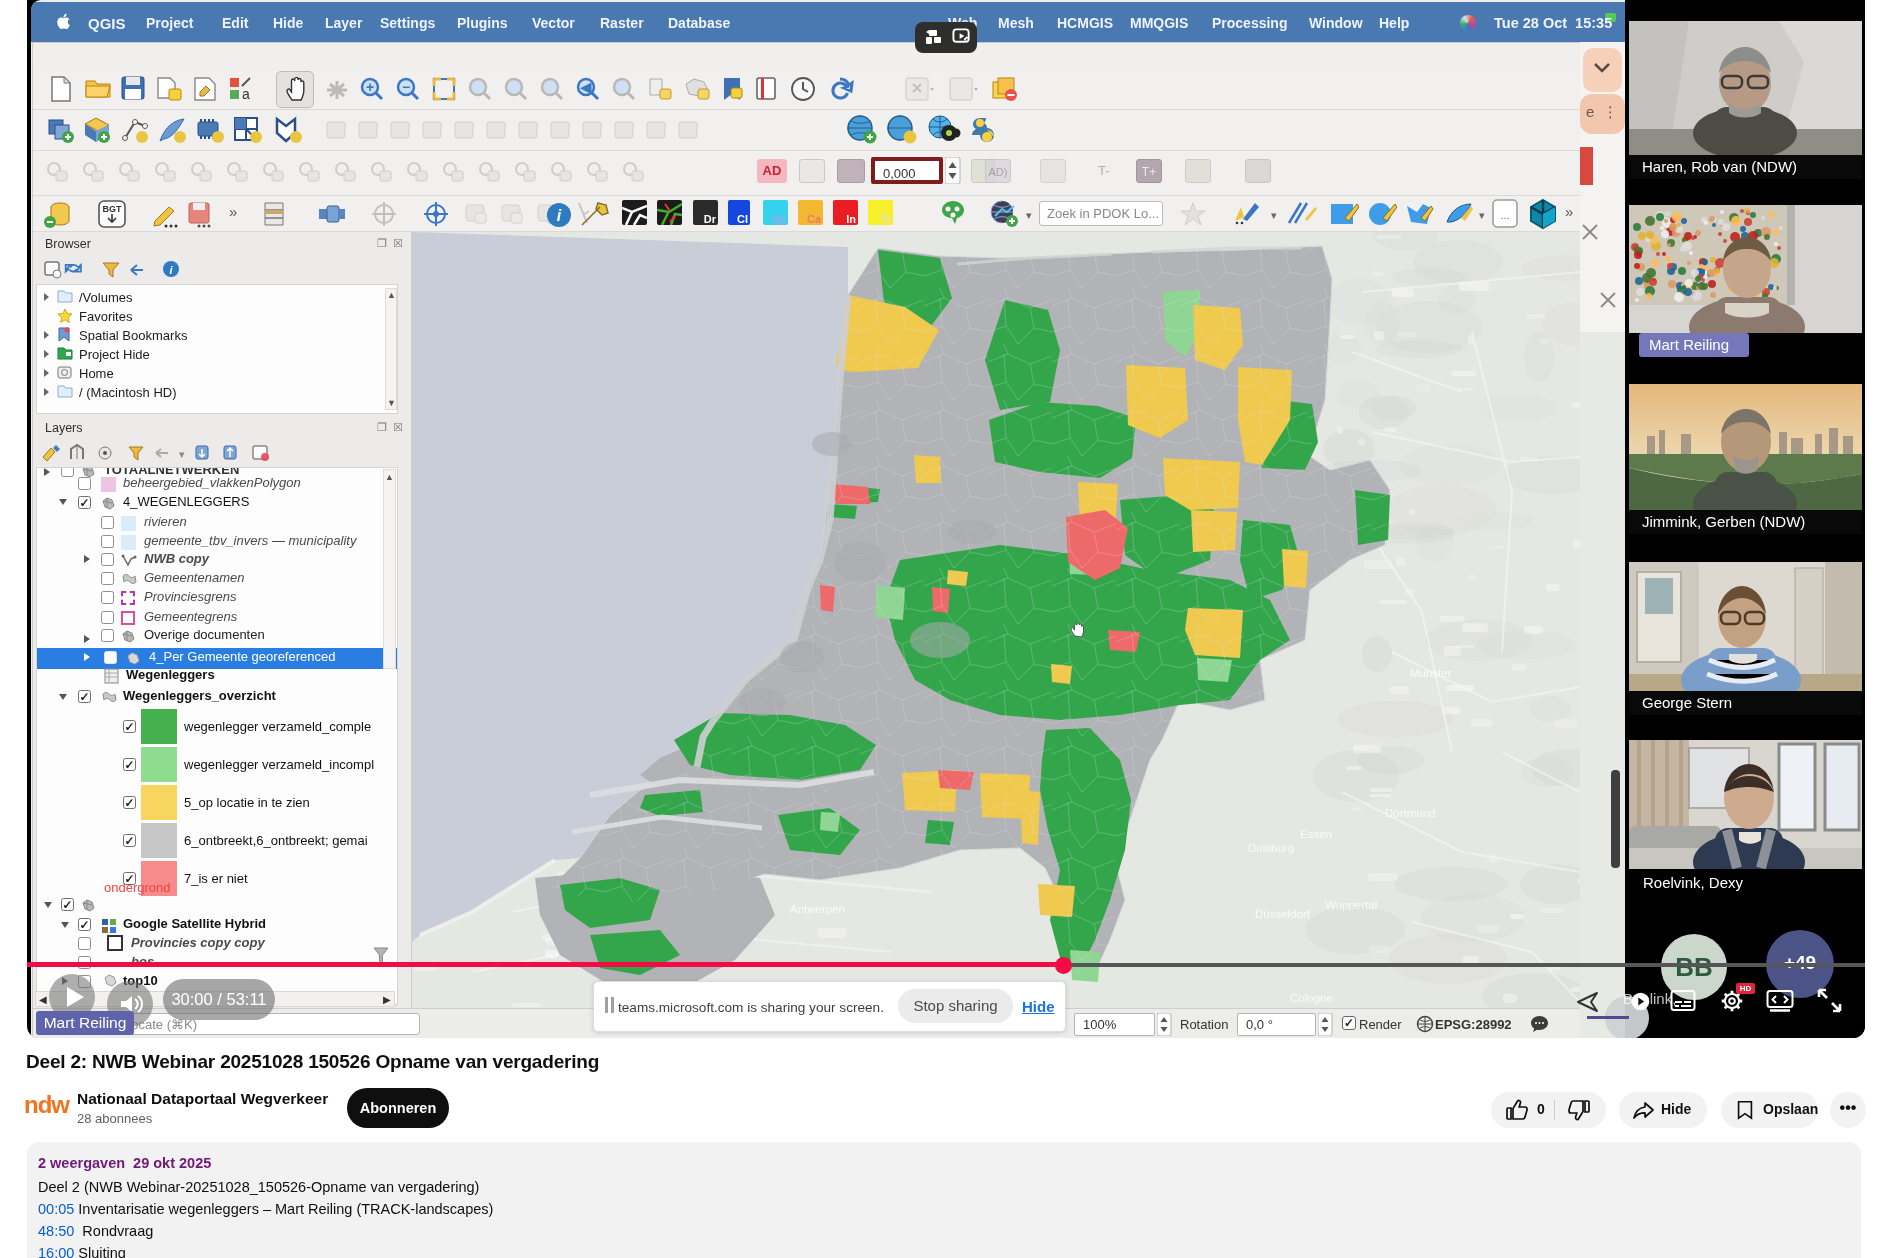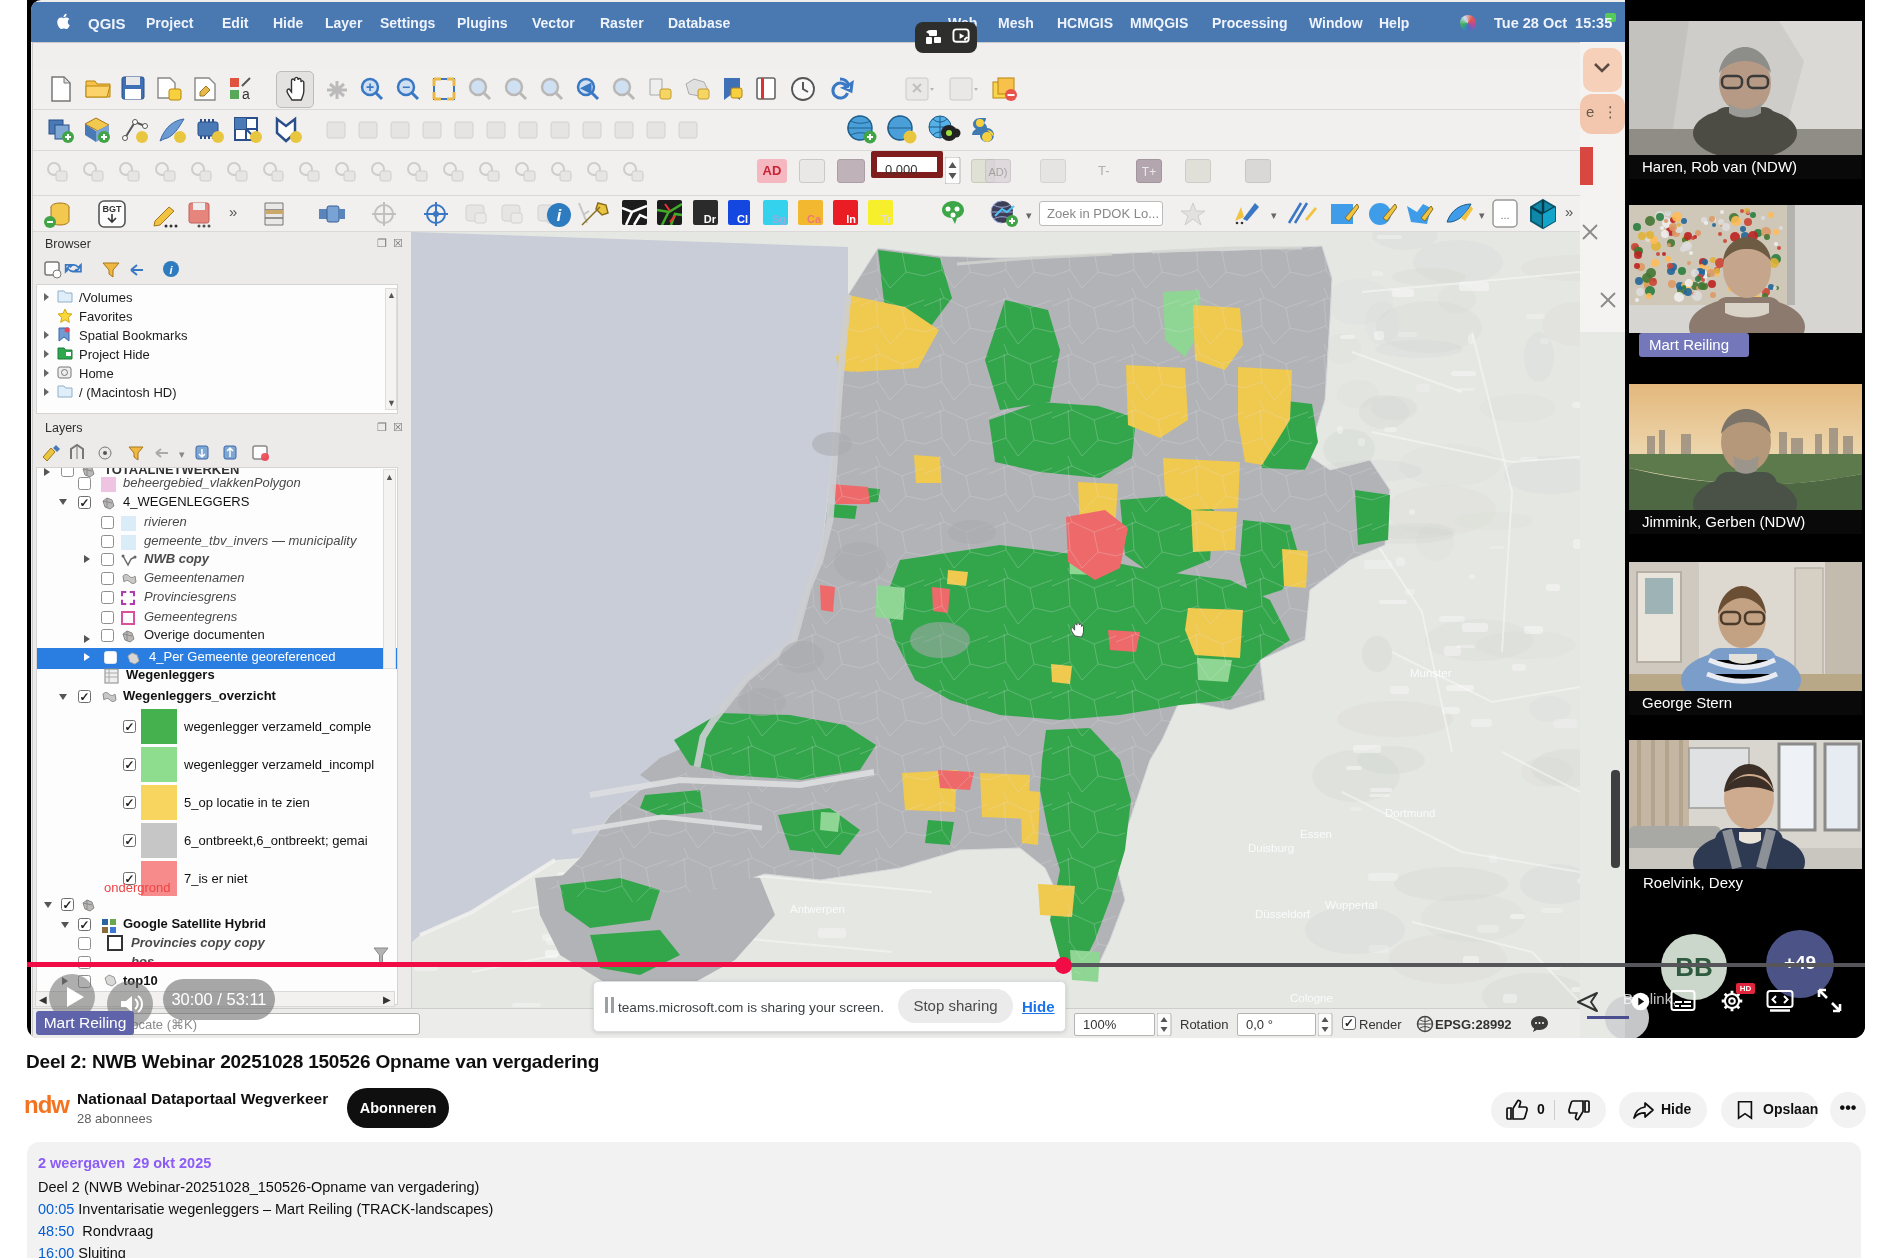--- a/index.html
+++ b/index.html
@@ -334,21 +334,21 @@
             <rect x="11" y="11" width="11" height="10" rx="2" fill="#d8d7d6" stroke="#9a9a9a"></rect>
           </svg></span>
 <span class="gicon" style="left:588px;top:117px"><svg width="26" height="24" viewBox="0 0 26 24" opacity="0.4">
             <circle cx="9" cy="9" r="6" fill="none" stroke="#9a9a9a" stroke-width="2"></circle>
             <rect x="11" y="11" width="11" height="10" rx="2" fill="#d8d7d6" stroke="#9a9a9a"></rect>
           </svg></span>
 <span class="ic" style="left:724px;top:116px;width:30px;height:24px;background:#f6b8c0;border-radius:3px;color:#c82333;font-weight:bold;font-size:13px;text-align:center;line-height:24px">AD</span>
 <span class="ic" style="left:766px;top:116px;width:26px;height:24px;background:#e9e8e7;border:1px solid #cac9c8;"></span>
 <span class="ic" style="left:804,5px;"></span>
 <span class="ic" style="left:804px;top:116px;width:28px;height:24px;background:#b3a3ac;border:1px solid #9a8a94;opacity:0.8;"></span>
-<span class="ic" style="left:838px;top:108px;width:72px;height:27px;background:#fff;border:6px solid #7f1d1d;border-radius:2px;font-size:13px;color:#333;padding:5px 0 0 8px">0,000</span>
+<span class="ic" style="left:838px;top:114px;width:72px;height:27px;background:#fff;border:4px solid #7f1d1d;border-radius:2px;font-size:13px;color:#333;padding:5px 0 0 8px">0,000</span>
 <span class="gicon" style="left:912px;top:114px"><svg width="16" height="27" viewBox="0 0 16 27">
             <rect x="0" y="0" width="15" height="27" rx="2" fill="#fcfcfc" stroke="#b5b4b3"></rect>
             <path d="M7.5 5l4 6h-8zM7.5 22l4-6h-8z" fill="#555"></path>
           </svg></span>
 <span class="ic" style="left:938px;top:116px;width:24px;height:24px;background:#d7dcc8;border:1px solid #b8bda8;opacity:0.7;"></span>
 <span class="ic" style="left:952px;top:116px;width:26px;height:24px;background:#d9d2d8;border:1px solid #c2bbc1;opacity:0.75;color:#8d8d8d;font-size:11px;text-align:center;line-height:24px">AD)</span>
 <span class="ic" style="left:1007px;top:116px;width:26px;height:24px;background:#e3e2e1;border:1px solid #ccc;opacity:0.8;"></span>
 <span class="abs" style="left:1065px;top:120px;font-size:13px;color:#b0afae">T-</span>
 <span class="ic" style="left:1103px;top:116px;width:26px;height:24px;background:#aa9aa4;border:1px solid #968691;opacity:0.85;color:#e8e8e8;font-size:12px;text-align:center;line-height:24px">T+</span>
 <span class="ic" style="left:1152px;top:116px;width:26px;height:24px;background:#dcdbd3;border:1px solid #c5c4bc;opacity:0.8;"></span>
@@ -1297,16 +1297,16 @@
     <span class="abs" style="left:42px;top:9px;font-size:14px;font-weight:bold">Hide</span>
   </div>
 <div class="pill" style="left:1721px;top:1092px;width:97px;height:36px">
     <span class="abs" style="left:13px;top:7px"><svg width="22" height="22" viewBox="0 0 24 24">
         <path d="M5 3h14v18l-7-5-7 5z" fill="none" stroke="#0f0f0f" stroke-width="1.8"></path>
       </svg></span>
     <span class="abs" style="left:42px;top:9px;font-size:14px;font-weight:bold">Opslaan</span>
   </div>
 <div class="pill" style="left:1830px;top:1092px;width:36px;height:36px;font-weight:bold;font-size:16px;text-align:center;line-height:32px">•••</div>
 <div class="abs" style="left:27px;top:1142px;width:1834px;height:116px;background:#f2f2f2;border-radius:12px 12px 0 0"></div>
-<div class="abs" style="left:38px;top:1155px;font-size:14.5px;font-weight:bold;color:#8b5cf6">2 weergaven&nbsp; 29 okt 2025</div>
+<div class="abs" style="left:38px;top:1155px;font-size:14.5px;font-weight:bold;color:#701a75">2 weergaven&nbsp; 29 okt 2025</div>
 <div class="abs" style="left:38px;top:1179px;font-size:14.5px;color:#0f0f0f">Deel 2 (NWB Webinar-20251028_150526-Opname van vergadering)</div>
 <div class="abs" style="left:38px;top:1201px;font-size:14.5px;color:#0f0f0f"><span style="color:#065fd4">00:05</span> Inventarisatie wegenleggers – Mart Reiling (TRACK-landscapes)</div>
 <div class="abs" style="left:38px;top:1223px;font-size:14.5px;color:#0f0f0f"><span style="color:#065fd4">48:50</span>&nbsp; Rondvraag</div>
 <div class="abs" style="left:38px;top:1245px;font-size:14.5px;color:#0f0f0f"><span style="color:#065fd4">16:00</span> Sluiting</div>
 </body></html>

